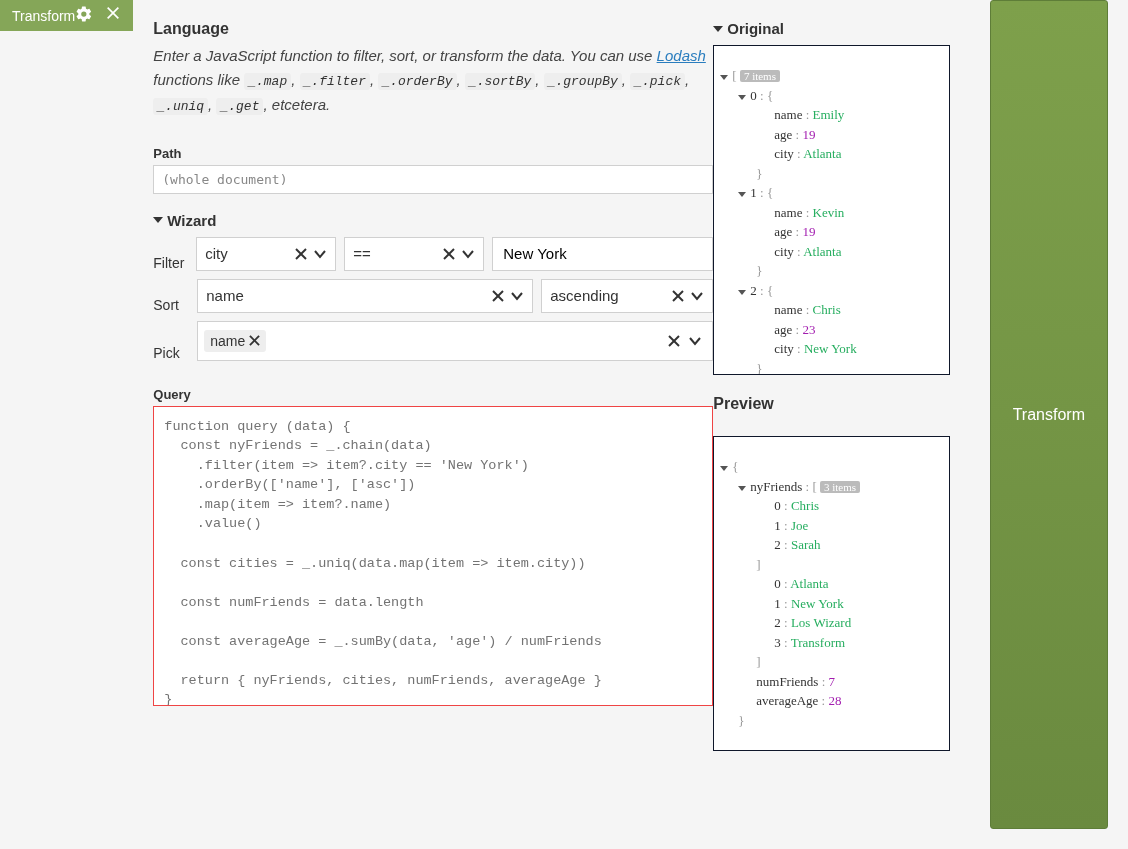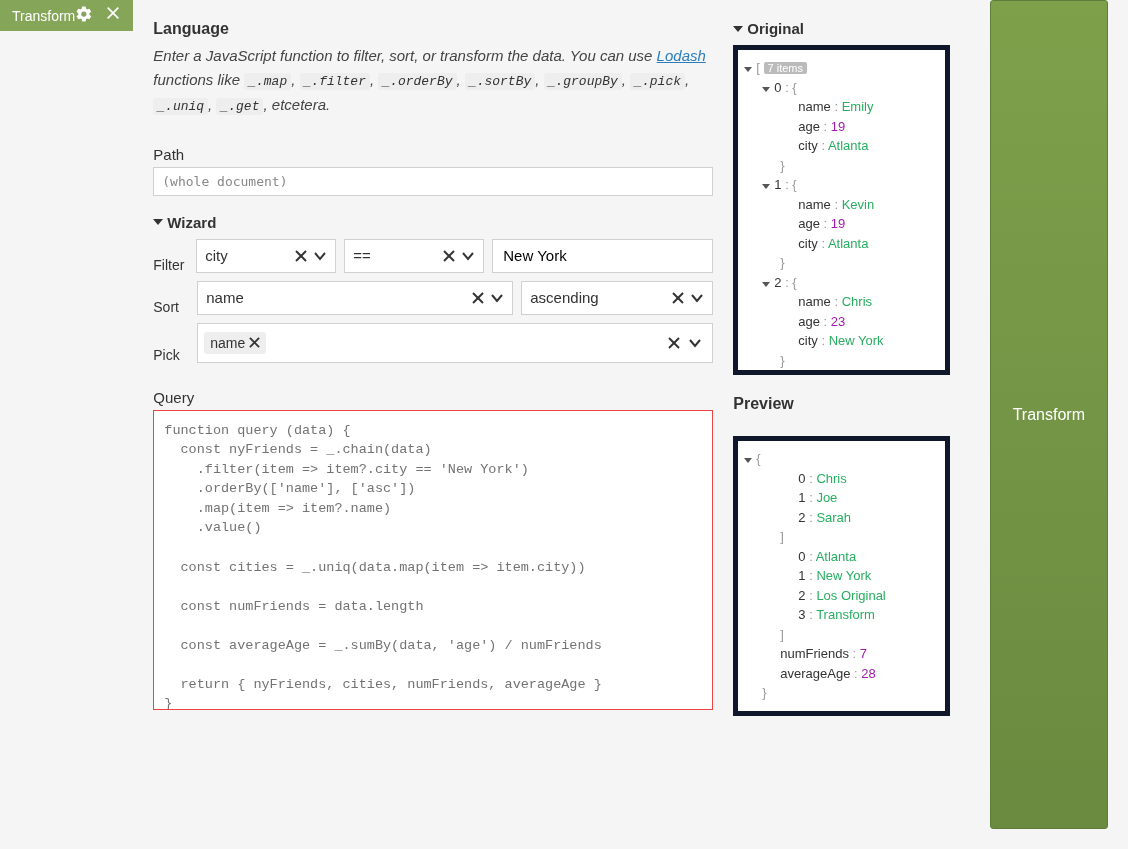--- a/index.html
+++ b/index.html
@@ -2,47 +2,47 @@
 <html><head>
 <meta charset="utf-8">
 <style>
   * { box-sizing: border-box; margin: 0; padding: 0; }
   html, body { width: 1128px; height: 849px; font-family: -apple-system, BlinkMacSystemFont, "Segoe UI", Arial, sans-serif; font-size: 14px; color: #333; background: #fff; }
   .window { width: 100%; height: 100%; background: #f5f5f5; display: flex; flex-direction: row; }
   .titlebar { background: #85a658; color: #fff; height: 31px; display: flex; align-items: center; padding: 0 12px; font-size: 14px; }
   .titlebar-title { flex: 1; }
   .titlebar-icons { display: flex; gap: 12px; }
   .titlebar-icons svg { cursor: pointer; }
-  .body { flex: 1; display: flex; padding: 20px; gap: 20px; overflow: hidden; }
+  .body { flex: 1; display: flex; padding: 20px; overflow: hidden; }
   .col { display: flex; flex-direction: column; }
   .left { width: 560px; }
   .right { flex: 1; }
   .section-heading { font-weight: 700; font-size: 16px; color: #333; margin-bottom: 6px; }
   .desc { font-size: 15px; color: #444; line-height: 1.6; margin-bottom: 18px; font-style: italic; }
   .desc a { color: #2a7dbe; text-decoration: underline; }
   code.fn { font-family: "SFMono-Regular", Consolas, "Liberation Mono", Menlo, Courier, monospace; background: #eee; padding: 1px 4px; border-radius: 3px; font-size: 13px; color: #333; }
-  .label { font-weight: 400; font-size: 15px; margin: 10px 0 4px; }
+  .label { font-weight: 700; font-size: 13px; margin: 10px 0 4px; }
   .path-input { width: 100%; border: 1px solid #d0d0d0; background: #fff; padding: 6px 8px; font-family: monospace; font-size: 13px; color: #888; }
   .section-caret { display: flex; align-items: center; gap: 4px; font-weight: 700; font-size: 15px; margin: 18px 0 8px; cursor: pointer; }
   .caret-down { display: inline-block; width: 0; height: 0; border-left: 5px solid transparent; border-right: 5px solid transparent; border-top: 6px solid #333; }
   .caret-down-sm { display:inline-block; width:0; height:0; border-left:4px solid transparent; border-right:4px solid transparent; border-top:5px solid #555; margin-right:4px; }
   .wizard-row { display: flex; align-items: flex-end; gap: 8px; margin-bottom: 8px; }
   .wizard-label { width: 36px; font-size: 14px; color: #333; }
   .select-box { border: 1px solid #d0d0d0; background: #fff; height: 34px; display: flex; align-items: center; padding: 0 8px; position: relative; flex-shrink: 0; }
   .select-box .value { flex: 1; font-size: 15px; color: #333; }
   .select-box .clear { margin: 0 6px; cursor: pointer; color: #333; font-size: 16px; }
   .select-box .chev { cursor: pointer; }
   .chev svg, .clear svg { display:block; }
   .text-box { border: 1px solid #d0d0d0; background: #fff; height: 34px; padding: 0 10px; font-size: 15px; flex: 1; }
   .pick-box { border: 1px solid #d0d0d0; background: #fff; min-height: 40px; display:flex; align-items:center; padding:4px; flex:1; }
   .tag { background:#eee; border-radius:3px; padding:3px 6px; font-size:14px; display:inline-flex; align-items:center; gap:4px; margin:2px; }
   .tag .tag-x { cursor:pointer; font-size:14px; }
   .pick-controls { margin-left:auto; display:flex; align-items:center; gap:8px; padding-right:6px; }
   .query-area { width:100%; height:300px; border:1px solid #ef4444; background:#fff; padding:10px; font-family:"SFMono-Regular", Consolas, "Liberation Mono", Menlo, Courier, monospace; font-size:13.5px; line-height:1.45; color:#737373; resize:none; white-space:pre; overflow:auto; }
-  .json-panel { border:5px solid #0f172a; background:#fff; padding:8px 6px; font-family:Liberation Sans, sans-serif; font-size:13px; line-height:1.5; color:#333; }
+  .json-panel { border:1px solid #0f172a; background:#fff; padding:20px 6px; font-family:Liberation Serif, serif; font-size:13px; line-height:1.5; color:#333; }
   .json-panel.orig { height:330px; overflow:hidden; }
   .json-panel.prev { margin-top:6px; }
   .json-line { white-space:pre; }
   .k { color:#333; }
   .s { color:#27ae60; }
   .n { color:#a21caf; }
   .p { color:#999; }
   .badge { background:#bbb; color:#fff; font-size:11px; padding:0 4px; border-radius:2px; }
   .indent0{padding-left:0px}.indent1{padding-left:18px}.indent2{padding-left:36px}.indent3{padding-left:54px}
   .footer { padding: 0 20px 20px; display:flex; justify-content:flex-end; }
@@ -128,21 +128,21 @@
                 <line x1="1" y1="1" x2="11" y2="11"></line>
                 <line x1="11" y1="1" x2="1" y2="11"></line>
               </svg>
             </span>
           <span class="chev">
               <svg width="14" height="14" viewBox="0 0 14 14" fill="none" stroke="#333" stroke-width="2">
                 <polyline points="2,4 7,10 12,4"></polyline>
               </svg>
             </span>
         </div>
-        <div class="select-box" style="width:192px">
+        <div class="select-box" style="width:172px">
           <span class="value">ascending</span>
           <span class="clear">
               <svg width="12" height="12" viewBox="0 0 12 12" stroke="#333" stroke-width="2">
                 <line x1="1" y1="1" x2="11" y2="11"></line>
                 <line x1="11" y1="1" x2="1" y2="11"></line>
               </svg>
             </span>
           <span class="chev">
               <svg width="14" height="14" viewBox="0 0 14 14" fill="none" stroke="#333" stroke-width="2">
                 <polyline points="2,4 7,10 12,4"></polyline>
@@ -220,27 +220,28 @@
         <div class="json-line indent3"><span class="k">age</span> <span class="p">:</span> <span class="n">23</span></div>
         <div class="json-line indent3"><span class="k">city</span> <span class="p">:</span> <span class="s">New York</span></div>
         <div class="json-line indent2"><span class="p">}</span></div>
 
         <div class="json-line indent1"><span class="caret-down-sm"></span><span class="k">3</span> <span class="p">: {</span></div>
       </div>
 
       <div class="preview-heading">Preview</div>
       <div class="json-panel prev">
         <div class="json-line indent0"><span class="caret-down-sm"></span><span class="p">{</span></div>
+        <div class="json-line indent1"><span class="caret-down-sm"></span><span class="k">nyFriends</span> <span class="p">: [ </span><span class="badge">3 items</span></div>
         <div class="json-line indent3"><span class="k">0</span> <span class="p">:</span> <span class="s">Chris</span></div>
         <div class="json-line indent3"><span class="k">1</span> <span class="p">:</span> <span class="s">Joe</span></div>
         <div class="json-line indent3"><span class="k">2</span> <span class="p">:</span> <span class="s">Sarah</span></div>
         <div class="json-line indent2"><span class="p">]</span></div>
         <div class="json-line indent3"><span class="k">0</span> <span class="p">:</span> <span class="s">Atlanta</span></div>
         <div class="json-line indent3"><span class="k">1</span> <span class="p">:</span> <span class="s">New York</span></div>
-        <div class="json-line indent3"><span class="k">2</span> <span class="p">:</span> <span class="s">Los Original</span></div>
+        <div class="json-line indent3"><span class="k">2</span> <span class="p">:</span> <span class="s">Los Wizard</span></div>
         <div class="json-line indent3"><span class="k">3</span> <span class="p">:</span> <span class="s">Transform</span></div>
         <div class="json-line indent2"><span class="p">]</span></div>
         <div class="json-line indent2"><span class="k">numFriends</span> <span class="p">:</span> <span class="n">7</span></div>
         <div class="json-line indent2"><span class="k">averageAge</span> <span class="p">:</span> <span class="n">28</span></div>
         <div class="json-line indent1"><span class="p">}</span></div>
       </div>
     </div>
   </div>
 
   <div class="footer">

